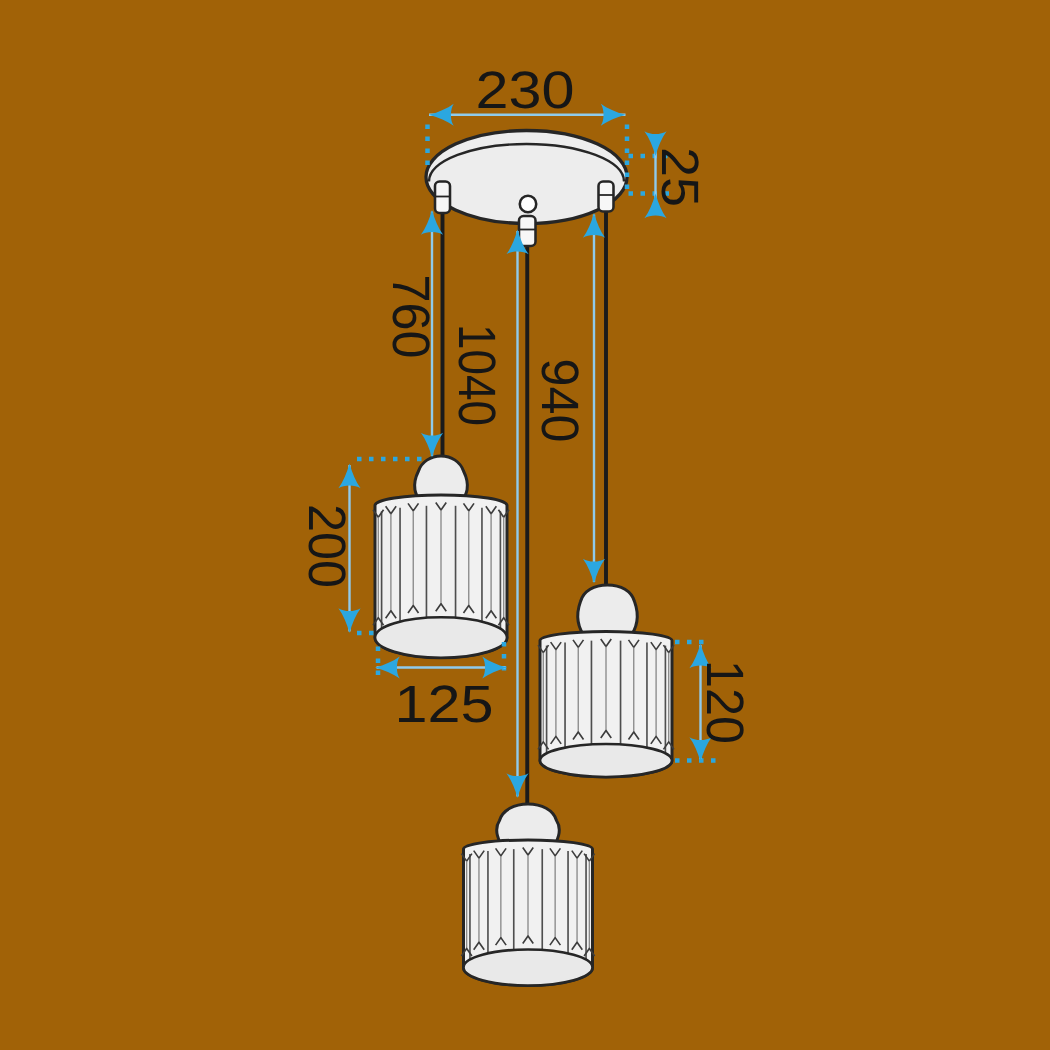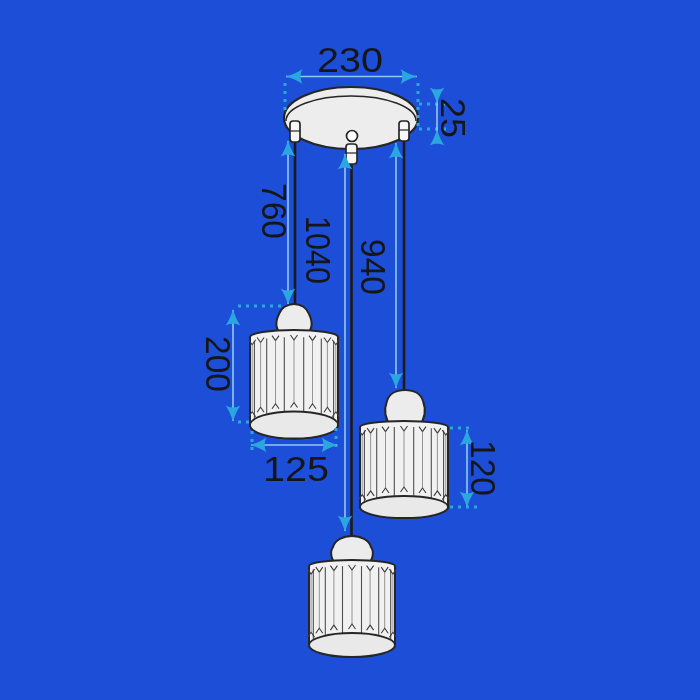--- a/index.html
+++ b/index.html
@@ -1,16 +1,16 @@
 <!DOCTYPE html>
 <html><head>
 <meta charset="utf-8">
 <style>
   html,body{margin:0;padding:0;background:#ffffff;}
-  .stage{width:700px;height:700px;background:#1d4ed8;position:relative;overflow:hidden;}
+  .stage{width:700px;height:700px;background:#a16207;position:relative;overflow:hidden;}
   svg{display:block;}
   .dim-text{font-family:"Liberation Sans",sans-serif;font-size:35px;fill:#161616;}
   .dim-line{stroke:#8FCBEC;stroke-width:1.6;fill:none;}
   .dim-dot{stroke:#2BA7E0;stroke-width:3;fill:none;stroke-dasharray:3 5;stroke-linecap:butt;}
   .dim-arrow{fill:#2BA7E0;stroke:none;}
   .cable{stroke:#1b1b1b;stroke-width:2.6;fill:none;}
   .canopy-body{fill:#EDEDED;stroke:#262626;stroke-width:2.2;}
   .canopy-line{fill:none;stroke:#262626;stroke-width:1.6;}
   .grip{fill:#f7f7f7;stroke:#262626;stroke-width:1.7;}
   .grip-line{stroke:#262626;stroke-width:1.2;}

